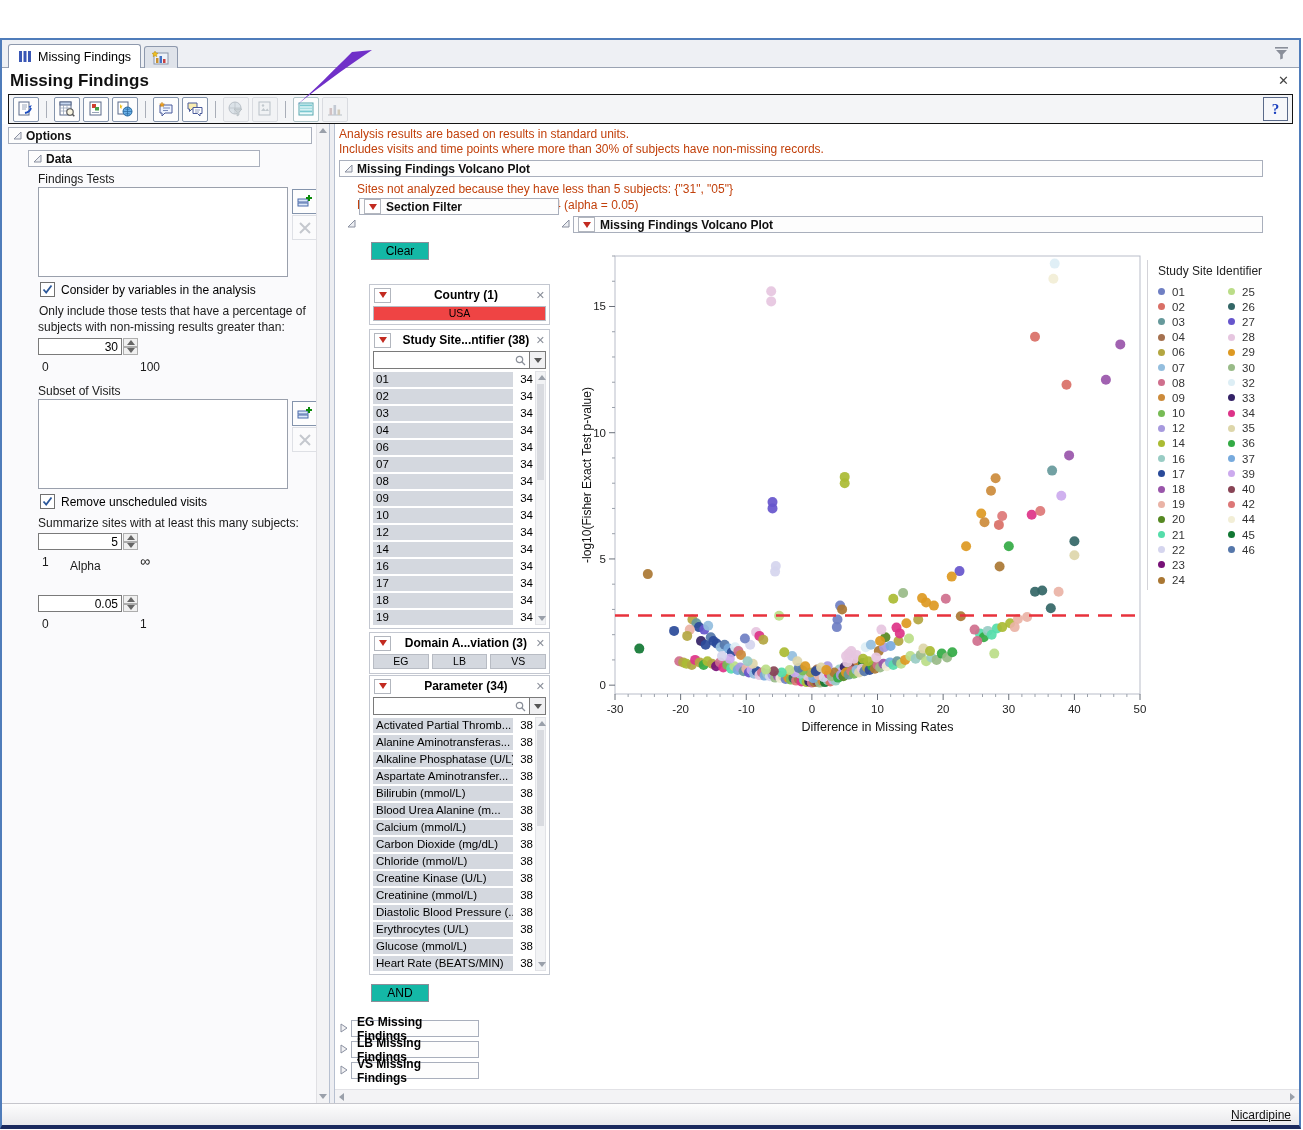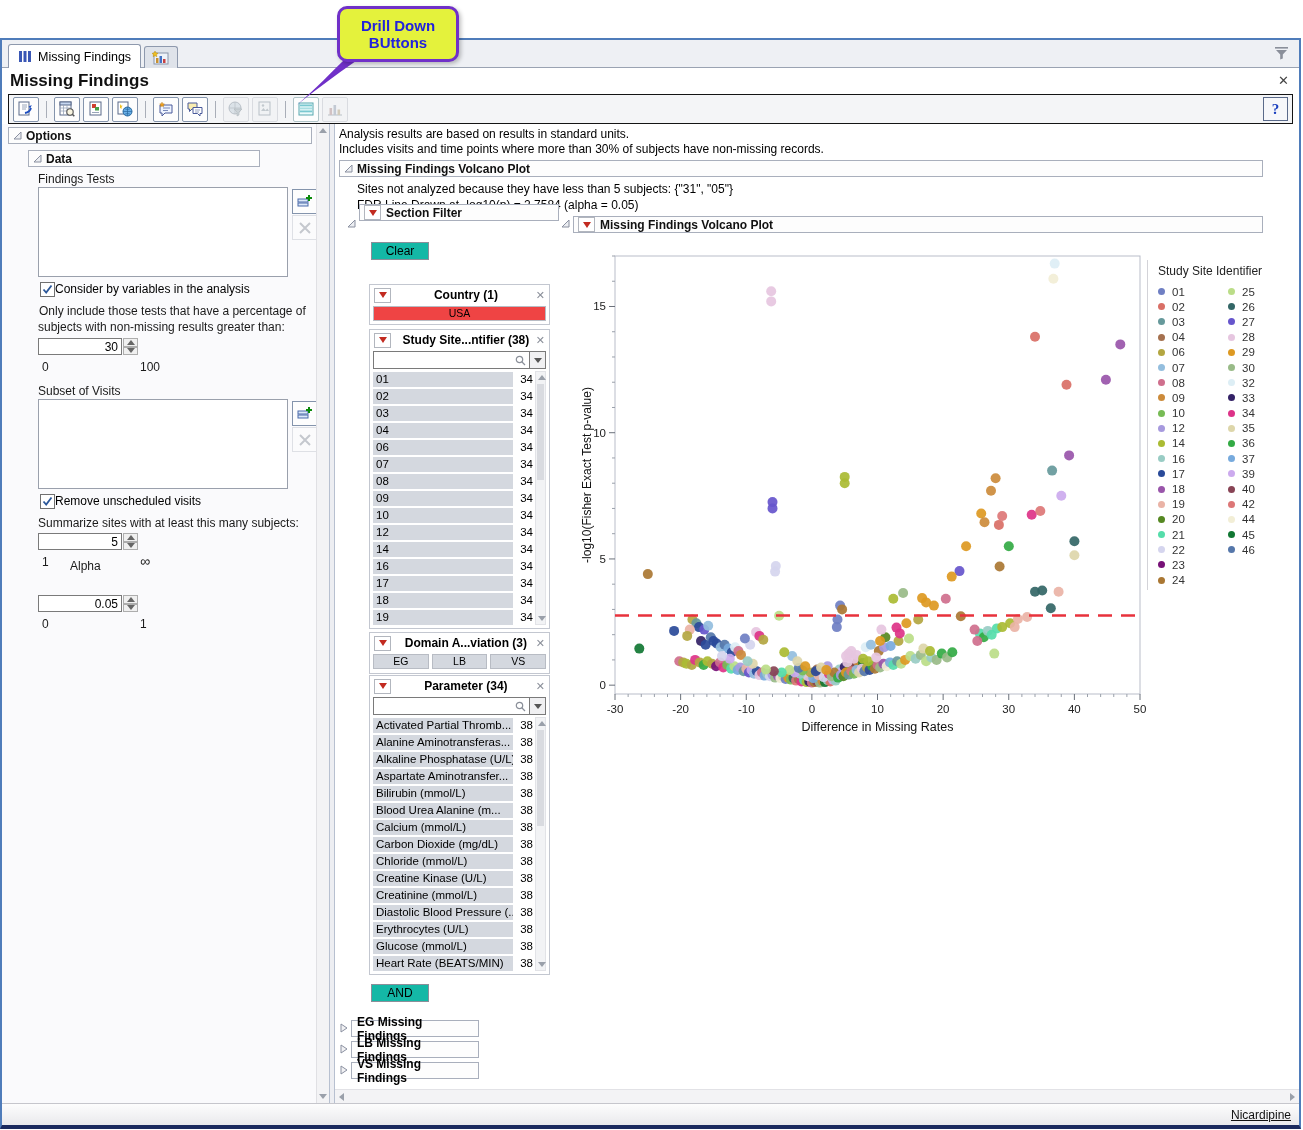--- a/index.html
+++ b/index.html
@@ -42,30 +42,30 @@
          padding:0 4px;font-weight:bold;font-size:12px;color:#101010;box-sizing:border-box;}
   .disc{margin-right:4px;flex:none;display:inline-flex;}
   
   .rtb{width:15px;height:13px;background:#fff;border:1px solid #b2b6be;display:inline-flex;align-items:center;justify-content:center;margin-right:5px;flex:none;cursor:pointer;}
   .rtb i{width:0;height:0;border-left:4px solid transparent;border-right:4px solid transparent;border-top:6px solid #c22b20;display:block;}
   
   .lbl{position:absolute;color:#1a1a1a;}
   .listbox{position:absolute;width:248px;height:88px;background:#fff;border:1px solid #9aa0ac;}
   .sqbtn{position:absolute;width:23px;height:23px;border:1px solid #8494ac;background:#fdfdfd;display:flex;align-items:center;justify-content:center;cursor:pointer;}
   .sqbtn.dis{border-color:#c8ccd4;opacity:.55;cursor:default;}
-  .chkrow{position:absolute;display:flex;}
+  .chkrow{position:absolute;display:flex;align-items:center;gap:6px;}
   .chk{width:13px;height:13px;border:1px solid #707070;background:#fff;display:flex;align-items:center;justify-content:center;flex:none;}
   .numwrap{position:absolute;display:flex;}
   .numin{width:84px;height:17px;border:1px solid #7a7a7a;background:#fff;font-size:12px;text-align:right;padding:0 3px;box-sizing:border-box;display:flex;align-items:center;justify-content:flex-end;}
   .spin{width:15px;height:17px;display:flex;flex-direction:column;margin-left:1px;}
   .spin b{flex:1;border:1px solid #adadad;background:#f0f0f0;display:flex;align-items:center;justify-content:center;cursor:pointer;}
   .spin .arr{position:static;}
   .rng{position:absolute;color:#1a1a1a;font-size:12px;}
   
-  .bnote{position:absolute;color:#000000;font-size:12px;white-space:nowrap;}
+  .bnote{position:absolute;color:#c2410c;font-size:12px;white-space:nowrap;}
   
   .pbtn{position:absolute;height:18px;background:#14b8a6;border:1px solid #8a8f99;font-size:12px;display:flex;align-items:center;justify-content:center;cursor:pointer;box-sizing:border-box;}
   
   .fblock{position:absolute;width:181px;background:#fff;border:1px solid #c3c7d0;box-sizing:border-box;}
   .fhead{display:flex;align-items:center;padding:2px 4px;height:16px;}
   .fhead .ft{flex:1;text-align:center;font-weight:bold;font-size:12px;}
   .fx{color:#8a8f99;font-size:11px;cursor:pointer;flex:none;}
   .valbar{margin:1px 3px 3px 3px;background:#ef4444;border:1px solid #b8bcc4;font-size:10.5px;text-align:center;height:13px;line-height:13px;}
   .srch{margin:1px 3px;height:18px;display:flex;}
   .srchin{flex:1;border:1px solid #7a7a7a;background:#fff;display:flex;align-items:center;justify-content:flex-end;padding-right:3px;}
@@ -98,24 +98,20 @@
   .tailsvg{position:absolute;left:280px;top:0;width:190px;height:115px;z-index:49;pointer-events:none;}
 </style>
 </head>
 <body>
 
 <div class="stage">
 
   <svg class="tailsvg" viewBox="0 0 190 115">
     <path d="M 72 52 C 52 72, 34 90, 17 105 C 38 88, 62 70, 92 50 Z" fill="#7030c8"></path>
   </svg>
-  <div class="callout">
-    <div>Drill Down</div>
-    <div>BUttons</div>
-  </div>
 
   <div class="win">
 
     <div class="tabstrip">
       <div class="tab">
         <svg width="15" height="13" viewBox="0 0 15 13">
           <rect x="1" y="1" width="3" height="11" fill="#3a57b5"></rect>
             <rect x="5.5" y="1" width="3" height="11" fill="#3a57b5"></rect>
             <rect x="10" y="1" width="3" height="11" fill="#3a57b5"></rect>
         </svg>
@@ -362,21 +358,21 @@
         </div>
 
         <div class="bnote" style="left:22px;top:58px;">Sites not analyzed because they have less than 5 subjects: {"31", "05"}</div>
         <div class="bnote" style="left:22px;top:74px;">FDR Line Drawn at -log10(p) = 2.7584 (alpha = 0.05)</div>
 
         <span class="disc" style="position:absolute;left:12px;top:95px;">
             <svg width="9" height="9" viewBox="0 0 9 9">
               <path d="M1 8 L8 8 L8 1 Z" fill="#eceef2" stroke="#8a90a0"></path>
             </svg>
           </span>
-        <div class="ohead" style="left:24px;top:80px;width:200px;align-items:flex-end;">
+        <div class="ohead" style="left:24px;top:74px;width:200px;align-items:flex-end;">
           <span class="rtb">
               <i></i>
             </span>
           <span>Section Filter</span>
         </div>
         <span class="disc" style="position:absolute;left:226px;top:95px;">
             <svg width="9" height="9" viewBox="0 0 9 9">
               <path d="M1 8 L8 8 L8 1 Z" fill="#eceef2" stroke="#8a90a0"></path>
             </svg>
           </span>

